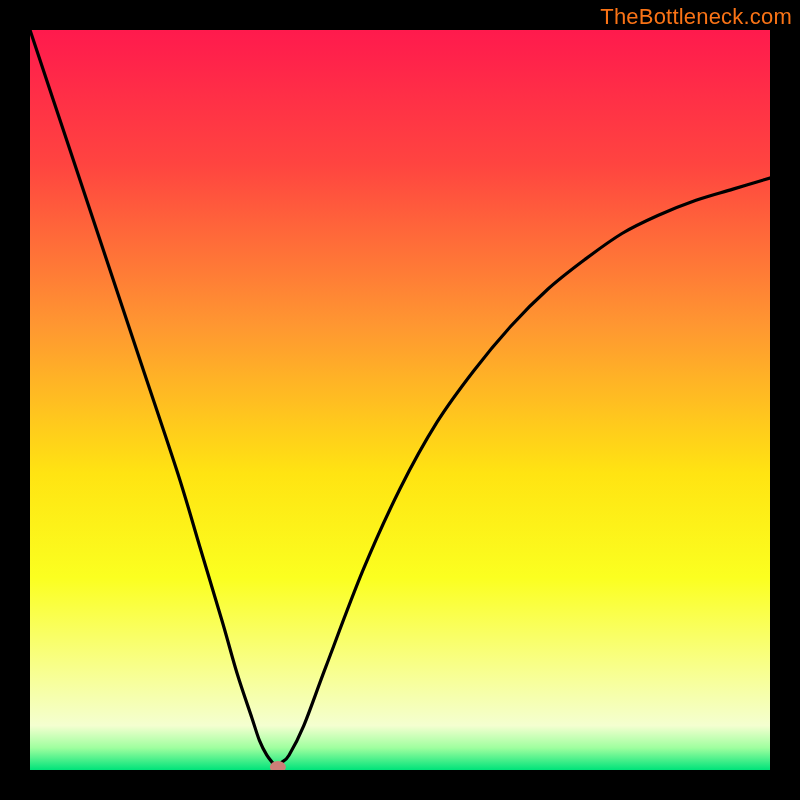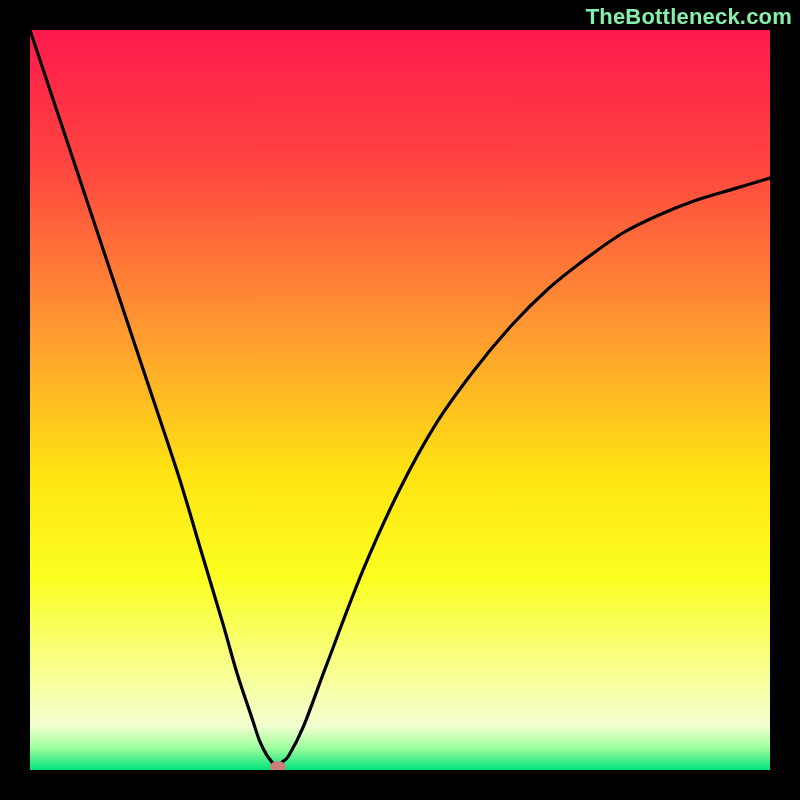--- a/index.html
+++ b/index.html
@@ -14,23 +14,23 @@
   .wrap {
     position: relative;
     width: 800px;
     height: 800px;
     background: #000000;
   }
   .watermark {
     position: absolute;
     top: 4px;
     right: 8px;
-    color: #86efac;
+    color: #f97316;
     font-size: 22px;
-    font-weight: 700;
+    font-weight: 400;
     letter-spacing: 0.2px;
     z-index: 5;
     user-select: none;
   }
   .plot-area {
     position: absolute;
     left: 30px;
     right: 30px;
     top: 30px;
     bottom: 30px;

